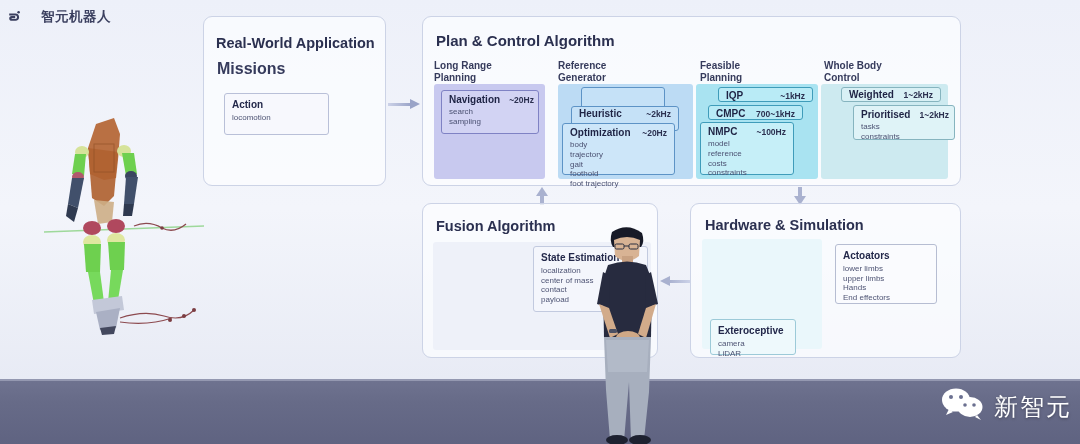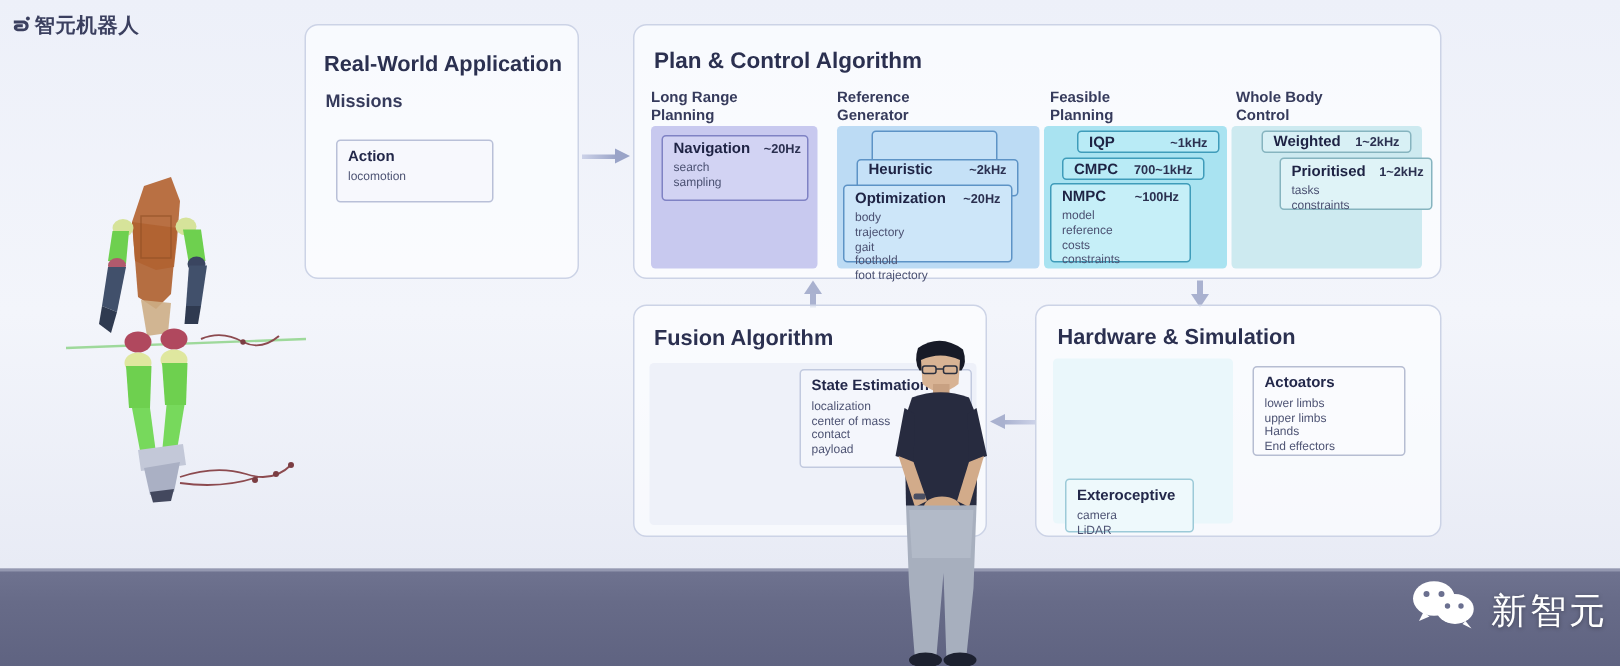--- a/index.html
+++ b/index.html
@@ -23,21 +23,21 @@
     position:absolute;left:0;top:379px;width:1080px;height:65px;
     background:linear-gradient(180deg,#6f7390 0%,#676b88 35%,#5f6381 100%);
   }
   .floor:before{
     content:"";position:absolute;left:0;top:0;width:100%;height:2px;
     background:#b9bdd2;opacity:.5;
   }
 
   
   .brand{
-    position:absolute;left:6px;top:8px;display:flex;align-items:center;gap:0;
+    position:absolute;left:6px;top:8px;display:flex;align-items:center;gap:18px;
     opacity:.92;
   }
   .brand .mark{
     width:17px;height:17px;position:relative;
   }
   .brand .mark svg{display:block;}
   .brand .name{
     font-size:13.5px;color:#2c3152;letter-spacing:.5px;font-weight:600;
   }
 
@@ -50,21 +50,21 @@
     box-sizing:border-box;
   }
   .panel > .ptitle{
     position:absolute;font-weight:700;color:#2b3050;
   }
 
   
   #rwa{left:203px;top:16px;width:183px;height:170px;}
   #rwa .ptitle{left:12px;top:18px;font-size:14.5px;}
   #rwa .sub{
-    position:absolute;left:13px;top:43px;font-size:12px;font-weight:700;color:#363b5c;
+    position:absolute;left:13px;top:43px;font-size:16px;font-weight:700;color:#363b5c;
   }
   .boxcard{
     border:1px solid #b9c0d8;border-radius:3px;box-sizing:border-box;
     background:#f7f8fd;
   }
   #rwaCard{
     position:absolute;left:20px;top:76px;width:105px;height:42px;
     padding:5px 7px;
   }
   .cardTitle{font-size:10px;font-weight:700;color:#23284a;line-height:12px;}

